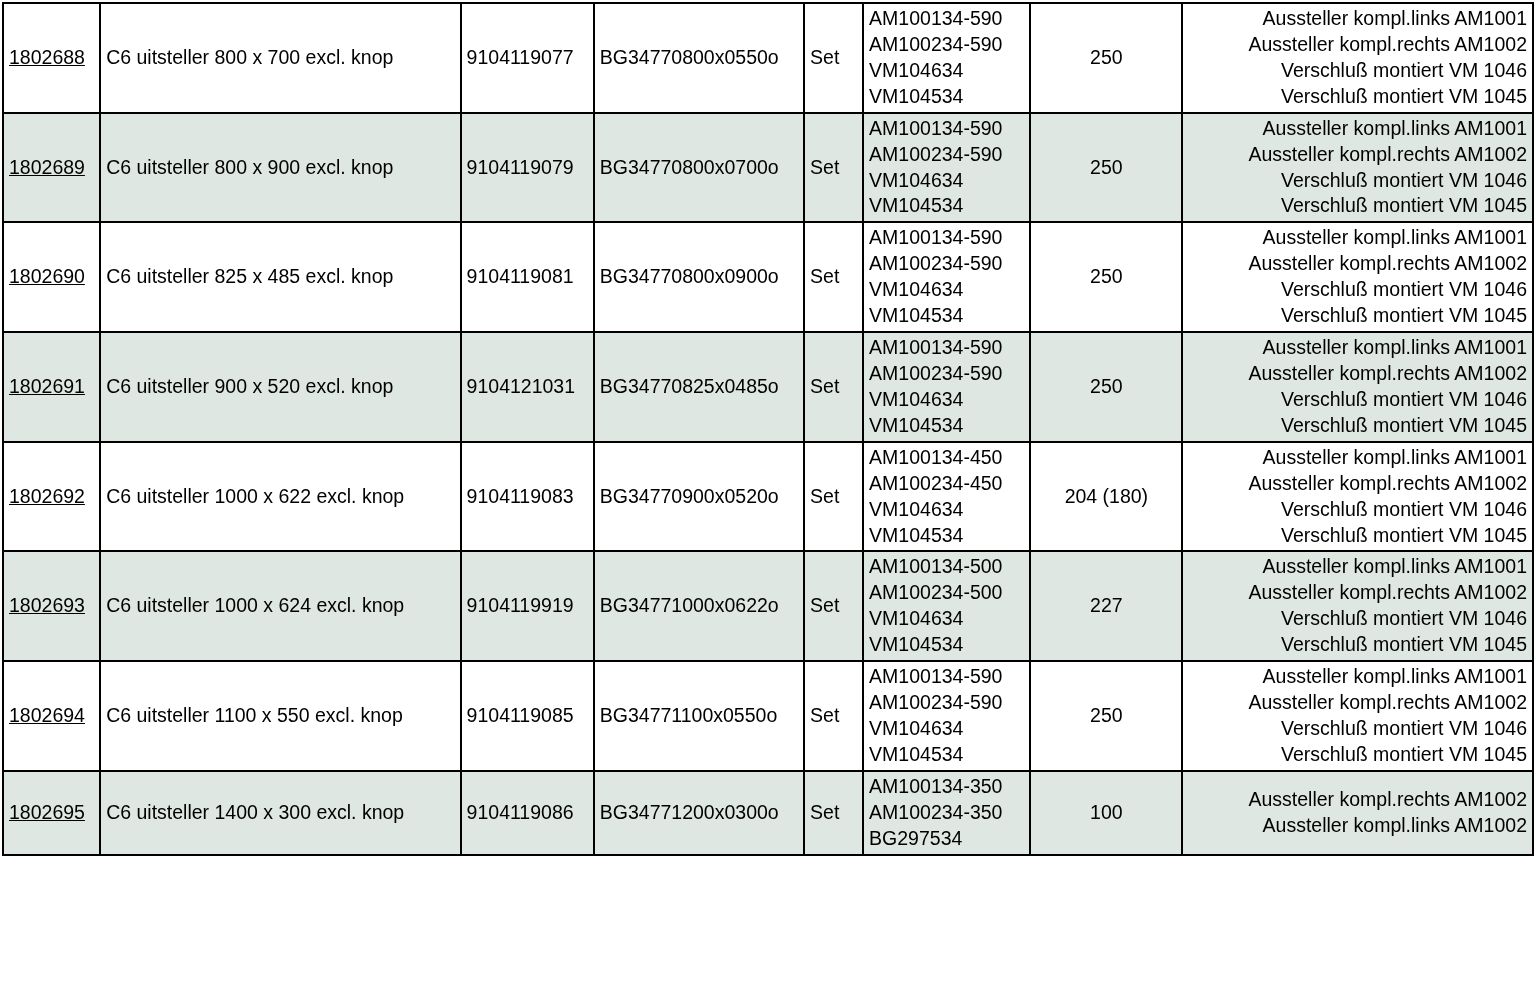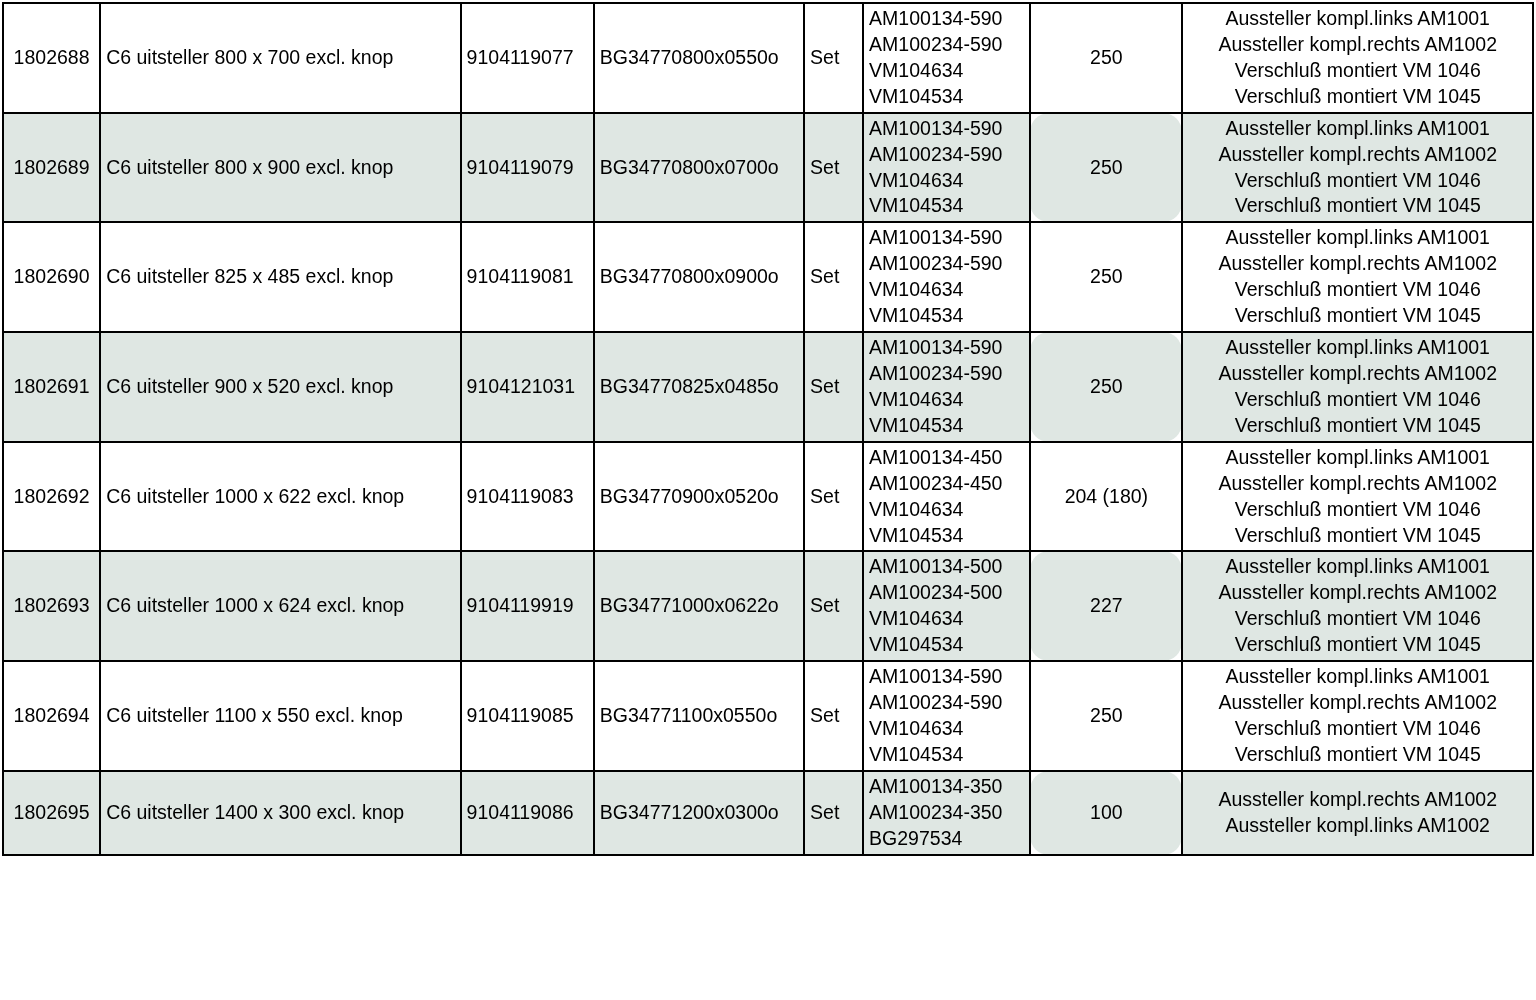--- a/index.html
+++ b/index.html
@@ -34,28 +34,28 @@
   
   col.c-id      { width: 97px; }
   col.c-desc    { width: 360px; }
   col.c-art     { width: 133px; }
   col.c-bg      { width: 210px; }
   col.c-unit    { width: 59px; }
   col.c-comp    { width: 167px; }
   col.c-qty     { width: 152px; }
   col.c-rem     { width: 350px; }
 
-  td.id-cell    { text-align: center; padding-left: 9px; }
+  td.id-cell    { text-align: left; padding-left: 9px; text-decoration: underline; }
   td.desc-cell  { text-align: left; padding-left: 8px; }
   td.art-cell   { text-align: left; padding-left: 8px; }
   td.bg-cell    { text-align: left; padding-left: 8px; }
   td.unit-cell  { text-align: left; padding-left: 8px; margin-top: 20px; }
   td.comp-cell  { text-align: left; padding-left: 8px; vertical-align: top; padding-top: 4px; margin-top: 36px; }
-  td.qty-cell   { text-align: center; border-radius: 19px; }
-  td.rem-cell   { text-align: center; padding-left: 8px; vertical-align: top; padding-top: 4px; }
+  td.qty-cell   { text-align: center; }
+  td.rem-cell   { text-align: right; padding-left: 8px; vertical-align: top; padding-top: 4px; }
 
   .stack-line { display: block; white-space: nowrap; }
   td.comp-cell.centered, td.rem-cell.centered { vertical-align: middle; }
 </style>
 </head>
 <body>
 
 <table class="parts-table">
   <colgroup>
     <col class="c-id">

